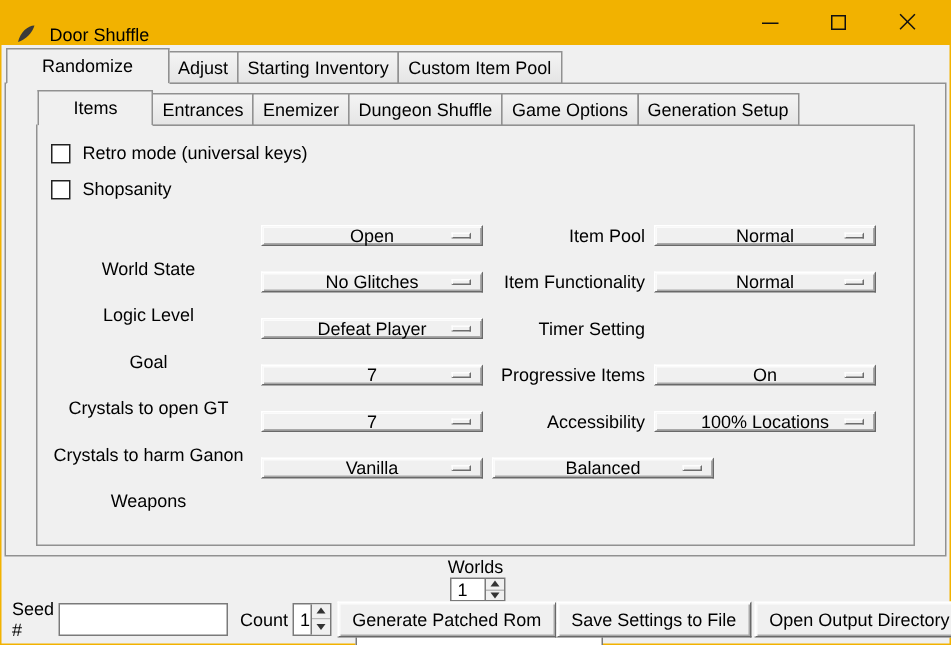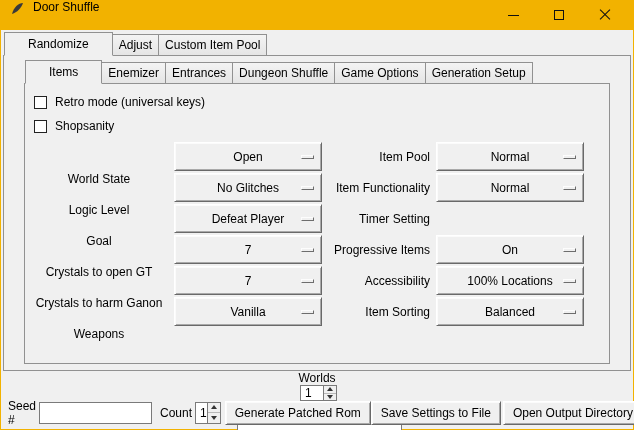--- a/index.html
+++ b/index.html
@@ -3,21 +3,21 @@
 <meta charset="utf-8">
 <title>Door Shuffle</title>
 <style>
   * { box-sizing: border-box; margin: 0; padding: 0; }
   html,body { width: 634px; height: 430px; }
   body { font-family: "Liberation Sans", sans-serif; font-size: 12px; color: #000; }
 
   .window { position: relative; width: 634px; height: 430px; background: #f2b200; overflow: hidden; }
 
   
-  .titlebar { height: 30px; display: flex; align-items: flex-start; padding-left: 9px; background: #f2b200; }
+  .titlebar { height: 30px; display: flex; align-items: flex-end; padding-left: 9px; background: #f2b200; }
   .app-icon { width: 16px; height: 16px; display: flex; align-items: center; justify-content: center; }
   .title-text { margin-left: 8px; font-size: 12px; }
   .win-controls { margin-left: auto; display: flex; height: 30px; margin-right: 6px; }
   .win-btn { width: 46px; height: 30px; display: flex; align-items: center; justify-content: center; cursor: default; }
   .glyph-min { width: 11px; height: 1px; background: #111; display: block; }
   .glyph-max { width: 10px; height: 10px; border: 1px solid #111; display: block; }
   .glyph-close { position: relative; width: 12px; height: 12px; display: block; }
   .glyph-close::before, .glyph-close::after { content: ""; position: absolute; left: -1px; top: 5px; width: 14px; height: 1px; background: #111; }
   .glyph-close::before { transform: rotate(45deg); }
   .glyph-close::after { transform: rotate(-45deg); }
@@ -37,21 +37,21 @@
 
   
   .check-row { display: flex; align-items: center; height: 24px; gap: 8px; padding-left: 2px; }
   .checkbox { width: 13px; height: 13px; background: #fff; border: 1px solid #222; flex: none; }
 
   
   .opts { margin-top: 3px; }
   .opt-row { display: flex; align-items: center; height: 31px; }
   .lbl-l { width: 134px; text-align: center; white-space: nowrap; margin-top: 45px; }
   .lbl-r { width: 100px; text-align: right; margin-left: 8px; white-space: nowrap; }
-  .dd { width: 148px; height: 29px; margin-left: 8px; position: relative; display: flex; align-items: center; justify-content: center;
+  .dd { width: 148px; height: 14px; margin-left: 8px; position: relative; display: flex; align-items: center; justify-content: center;
         background: #f0f0f0; border: 1px solid; border-color: #ffffff #696969 #696969 #ffffff;
         box-shadow: inset 1px 1px 0 #fbfbfb, inset -1px -1px 0 #a9a9a9; cursor: default; }
   .dd.right { margin-left: 6px; }
   .dd-value { white-space: nowrap; }
   .dd-ind { position: absolute; right: 7px; top: 50%; margin-top: -2px; width: 13px; height: 4px;
             background: #f0f0f0; border: 1px solid; border-color: #fdfdfd #6d6d6d #6d6d6d #fdfdfd; }
 
   
   .bottom-row { position: absolute; left: 0; right: 0; display: flex; align-items: center; padding: 0 7px; height: 25px; }
   .row-worlds { bottom: 33px; flex-direction: column; }
@@ -97,29 +97,30 @@
           <span class="glyph-close"></span>
         </div>
     </div>
   </div>
 
   <div class="content">
 
     <div class="tabs outer-tabs">
       <div class="tab selected">Randomize</div>
       <div class="tab">Adjust</div>
+      <div class="tab">Starting Inventory</div>
       <div class="tab">Custom Item Pool</div>
     </div>
 
     <div class="outer-pane">
 
       <div class="tabs inner-tabs">
         <div class="tab selected">Items</div>
+        <div class="tab">Entrances</div>
         <div class="tab">Enemizer</div>
-        <div class="tab">Entrances</div>
         <div class="tab">Dungeon Shuffle</div>
         <div class="tab">Game Options</div>
         <div class="tab">Generation Setup</div>
       </div>
 
       <div class="inner-pane">
 
         <div class="check-row">
           <span class="checkbox"></span>
           <span>Retro mode (universal keys)</span>
@@ -191,21 +192,20 @@
               <span class="dd-ind"></span>
             </div>
           </div>
 
           <div class="opt-row">
             <span class="lbl-l">Weapons</span>
             <div class="dd">
               <span class="dd-value">Vanilla</span>
               <span class="dd-ind"></span>
             </div>
-            <span class="lbl-r">Item Sorting</span>
             <div class="dd right">
               <span class="dd-value">Balanced</span>
               <span class="dd-ind"></span>
             </div>
           </div>
 
         </div>
       </div>
     </div>
 

